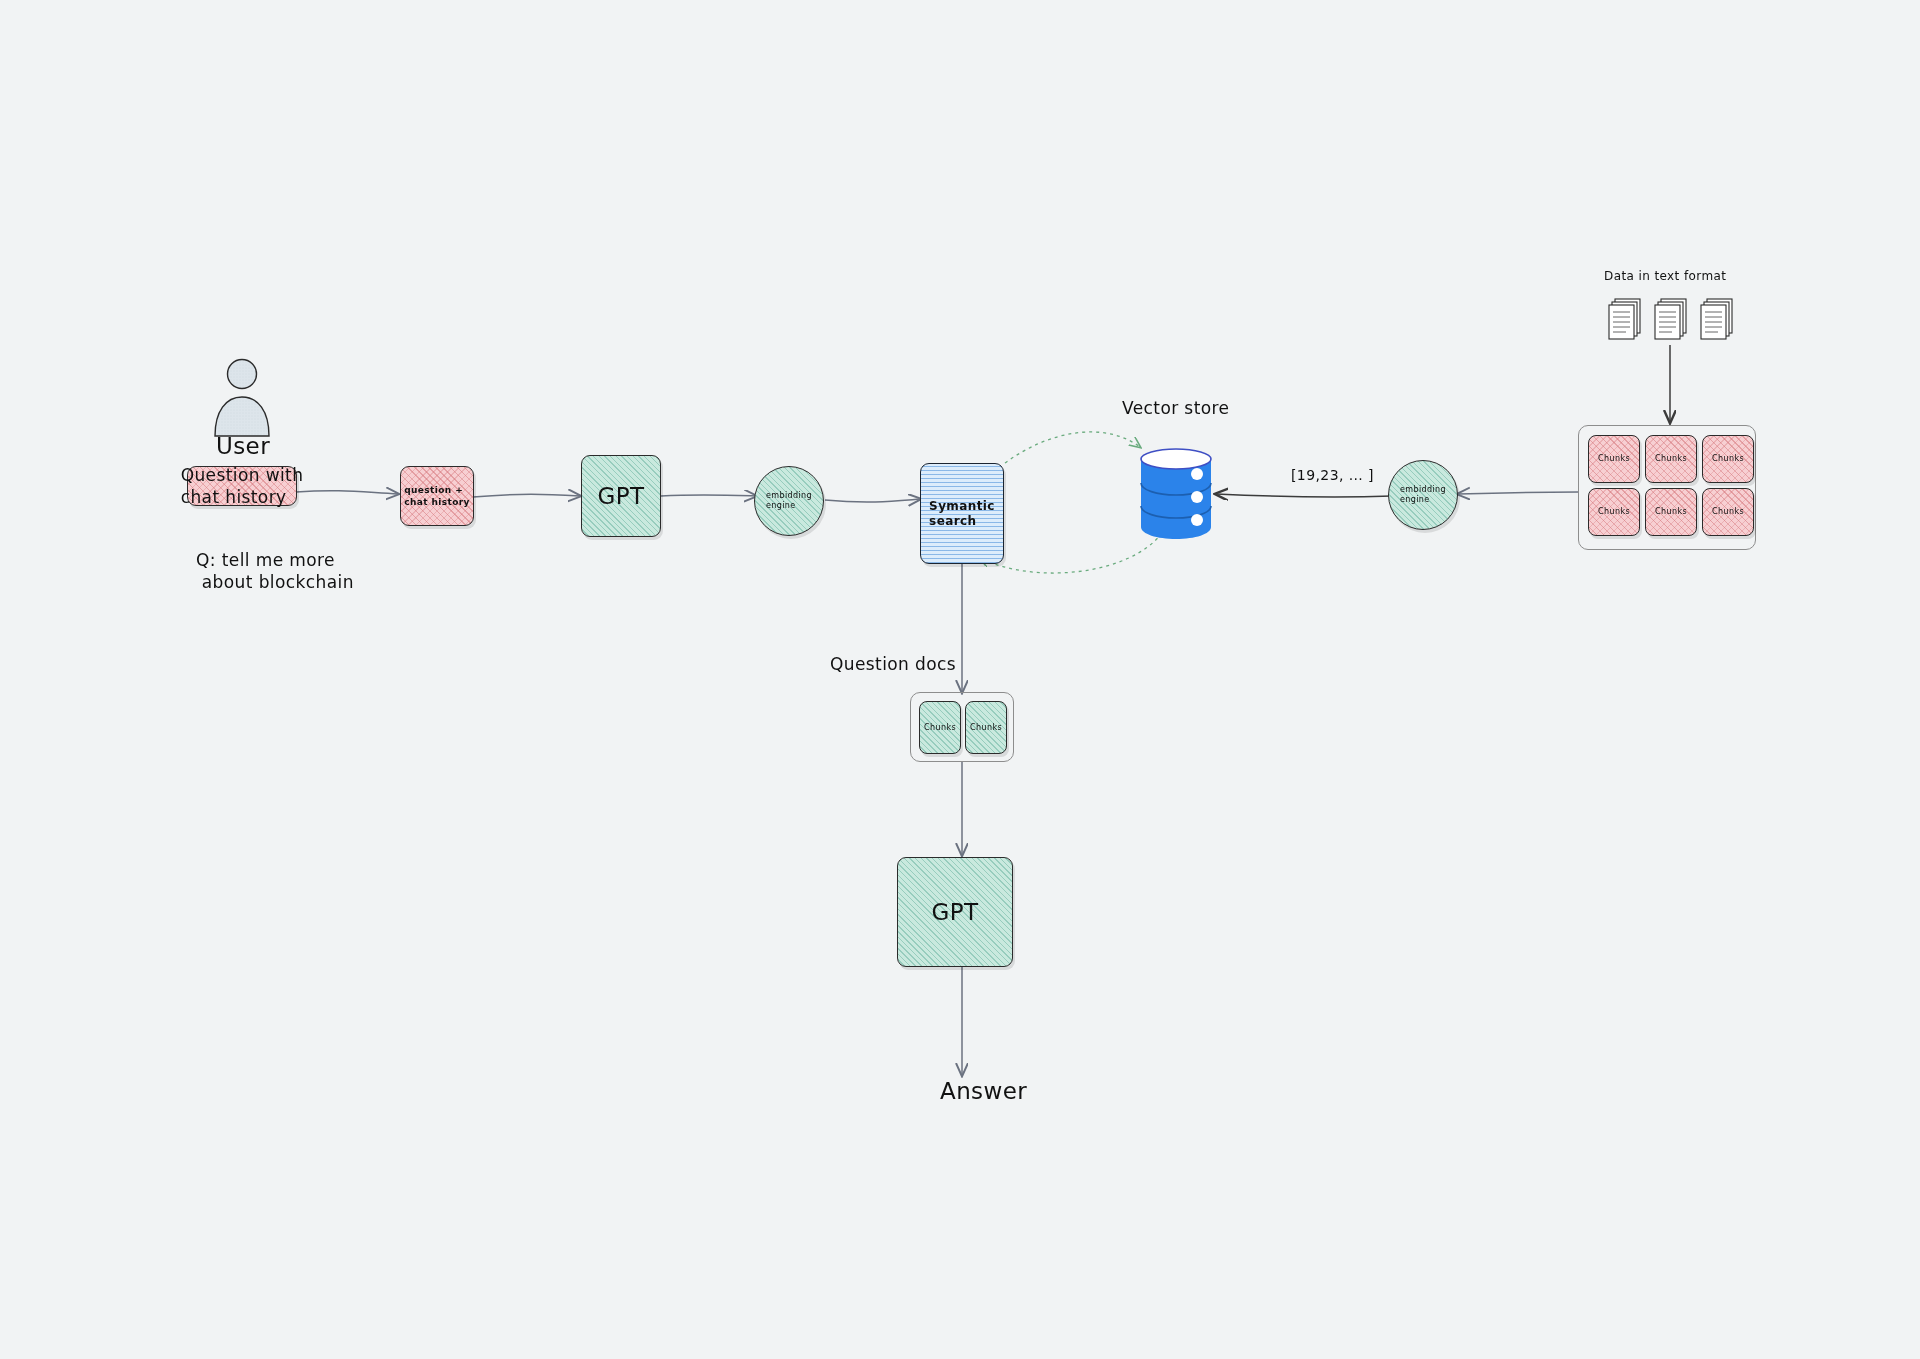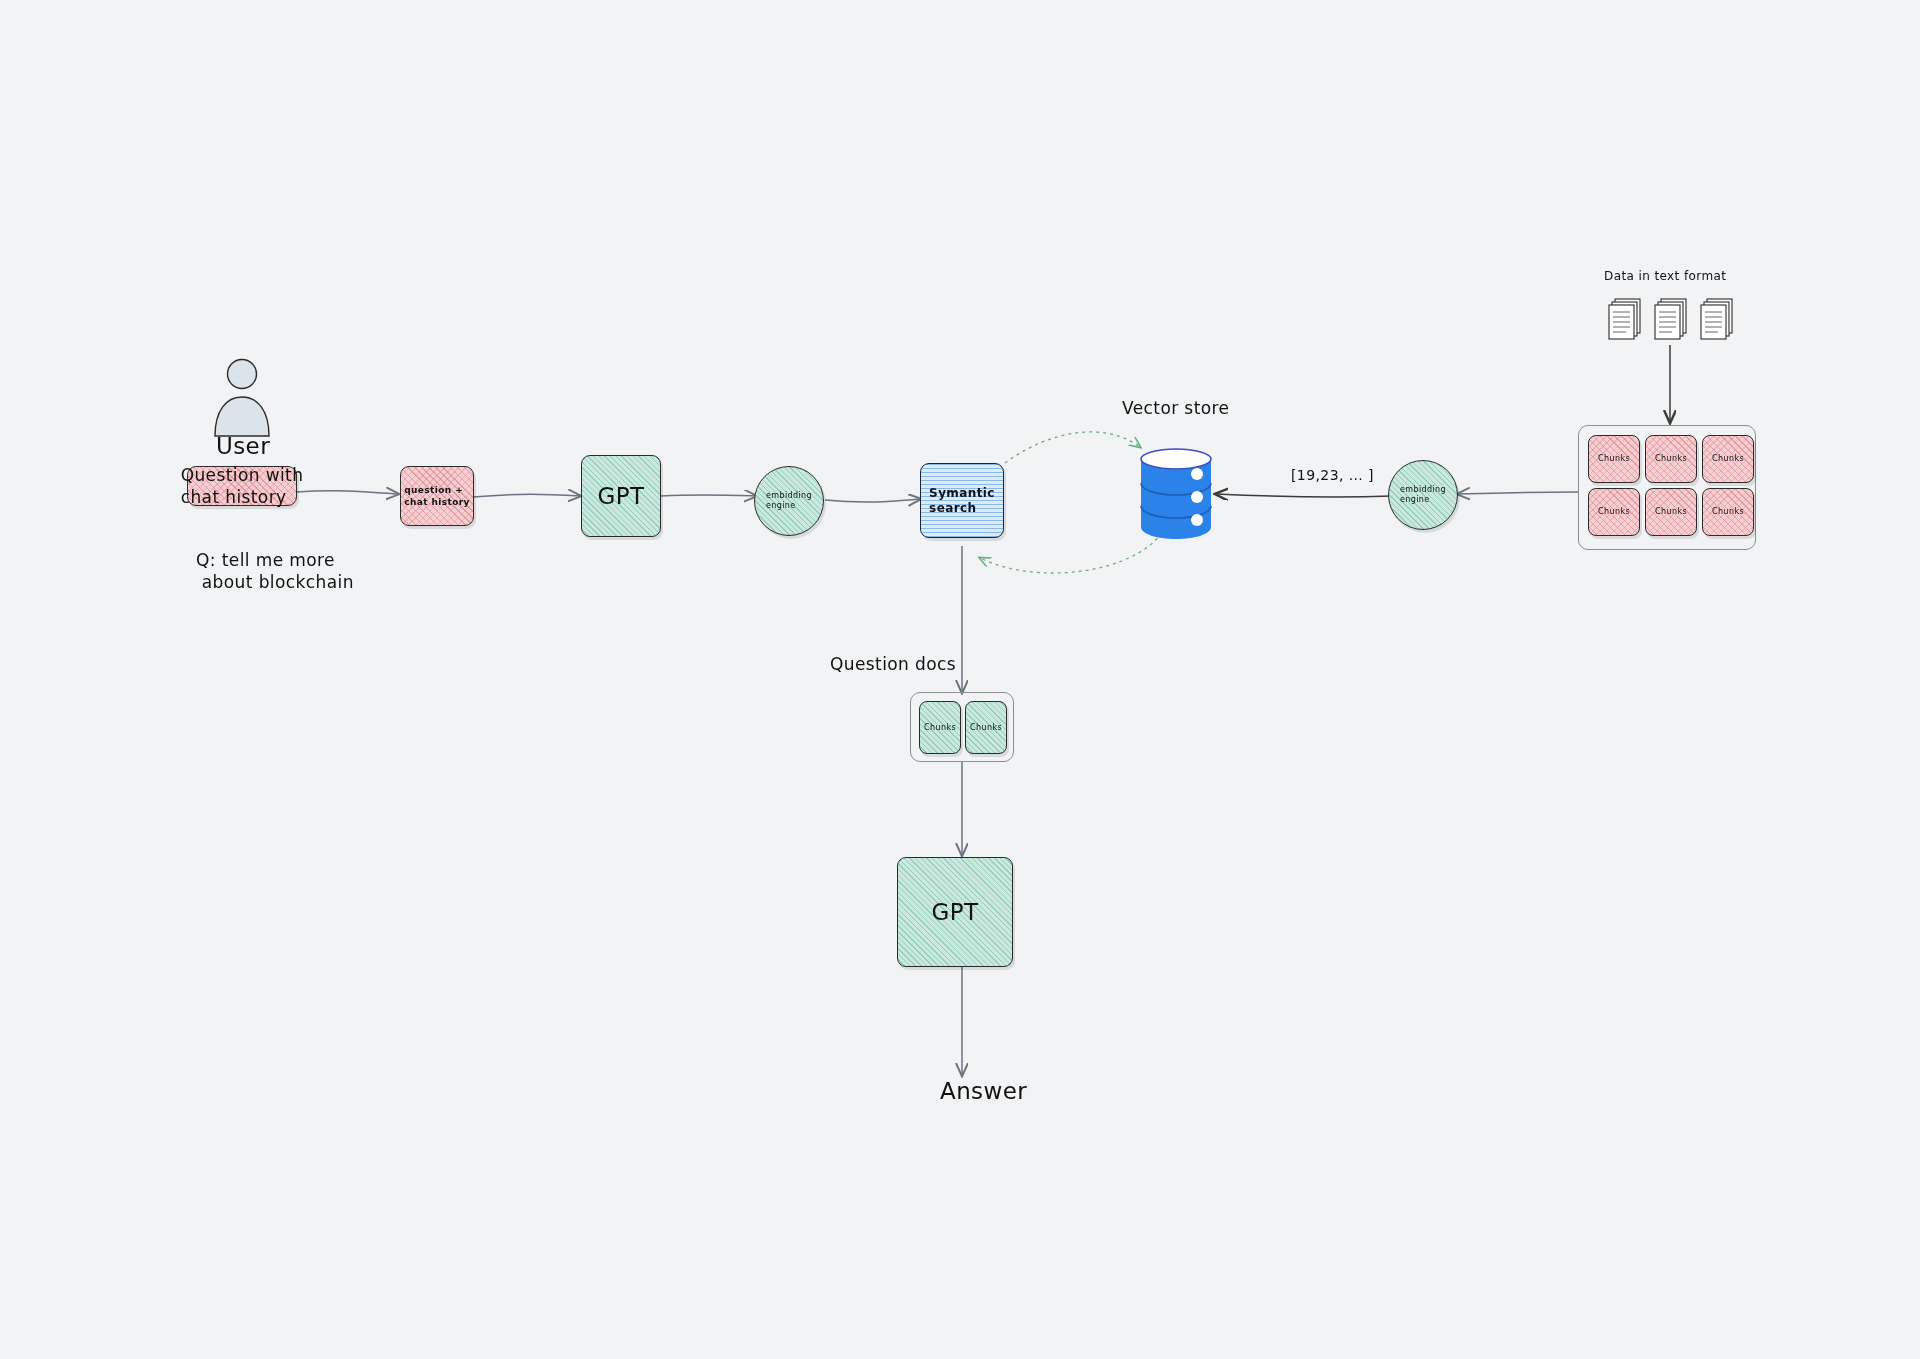--- a/index.html
+++ b/index.html
@@ -135,21 +135,21 @@
 
   <div class="box pink sh hand hand-xs" style="left:400px;top:466px;width:74px;height:60px;">question +
 chat history</div>
 
   <div class="box green sh hand hand-lg" style="left:581px;top:455px;width:80px;height:82px;">GPT</div>
 
 
   <div class="box green circle sh hand hand-xxs" style="left:754px;top:466px;width:70px;height:70px;border-radius:50%;">embidding
 engine</div>
 
-  <div class="box blue-hatch sh hand hand-xs" style="left:920px;top:463px;width:84px;height:75px;font-size:12px;line-height:15px;">Symantic
+  <div class="box blue-hatch sh hand hand-xs" style="left:920px;top:463px;width:84px;height:101px;font-size:12px;line-height:15px;">Symantic
 search</div>
 
   <div class="node hand hand-md" style="left:1122px;top:397px;width:200px;">Vector store</div>
 
   <svg class="node" style="left:1137px;top:443px;width:78px;height:100px;" viewBox="0 0 78 100">
 
     <path d="M4,16 L4,84 C4,91 20,96 39,96 C58,96 74,91 74,84 L74,16 Z" fill="#2b83ea"></path>
 
     <path d="M4,40 C4,47 20,52 39,52 C58,52 74,47 74,40" fill="none" stroke="#1c5fb0" stroke-width="1.6"></path>
     <path d="M4,63 C4,70 20,75 39,75 C58,75 74,70 74,63" fill="none" stroke="#1c5fb0" stroke-width="1.6"></path>

